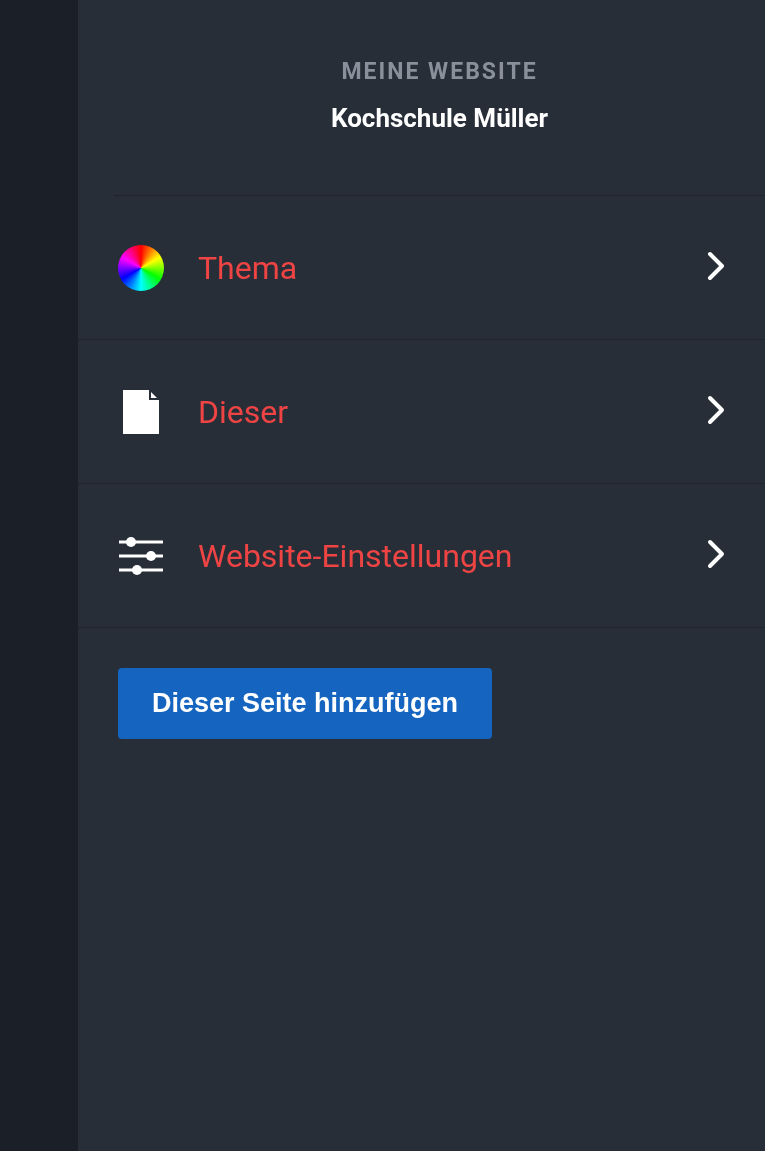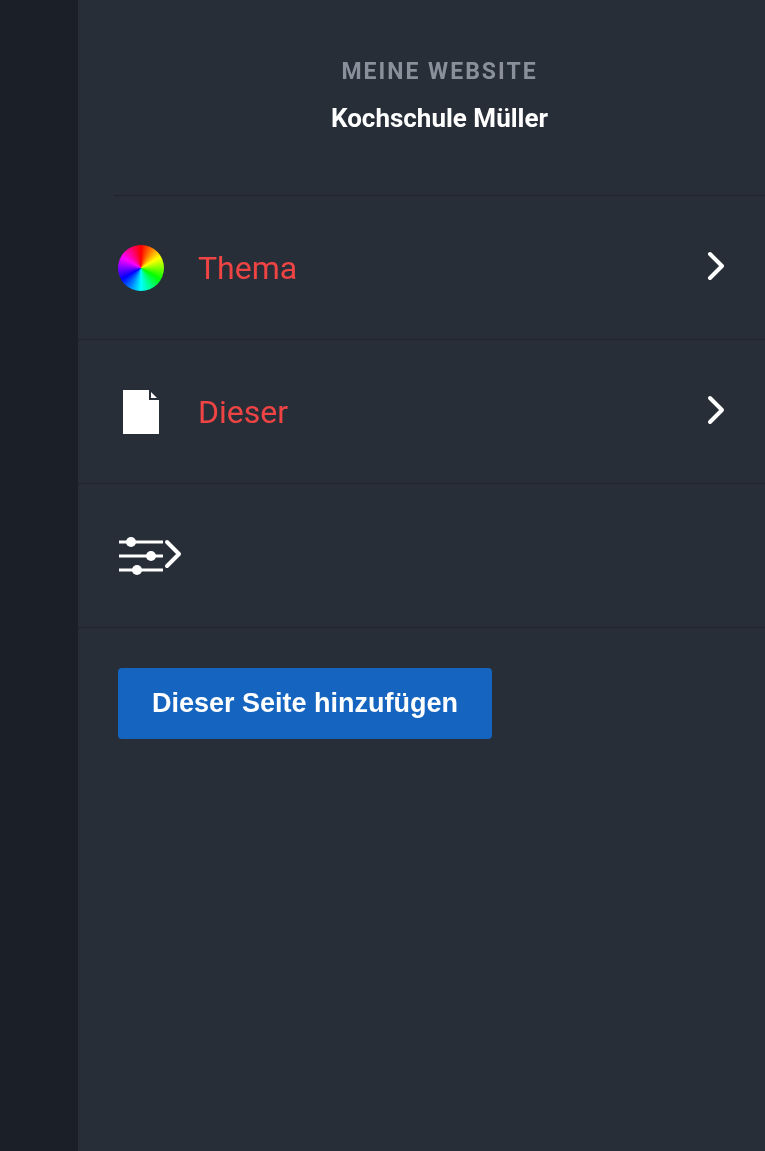--- a/index.html
+++ b/index.html
@@ -141,20 +141,21 @@
       <div class="menu-icon">
         <svg width="44" height="40" viewBox="0 0 44 40">
           <line x1="0" y1="6" x2="44" y2="6" stroke="#fff" stroke-width="3"></line>
           <circle cx="12" cy="6" r="5" fill="#fff"></circle>
           <line x1="0" y1="20" x2="44" y2="20" stroke="#fff" stroke-width="3"></line>
           <circle cx="32" cy="20" r="5" fill="#fff"></circle>
           <line x1="0" y1="34" x2="44" y2="34" stroke="#fff" stroke-width="3"></line>
           <circle cx="18" cy="34" r="5" fill="#fff"></circle>
         </svg>
       </div>
+      <div class="menu-label">Website-Einstellungen</div>
       <div class="chevron">
         <svg width="18" height="30" viewBox="0 0 18 30" fill="none">
           <path d="M3 3 L15 15 L3 27" stroke="#fff" stroke-width="4" stroke-linecap="round" stroke-linejoin="round"></path>
         </svg>
       </div>
     </div>
 
     <div class="action-row">
       <button class="primary-btn">Dieser Seite hinzufügen</button>
     </div>

